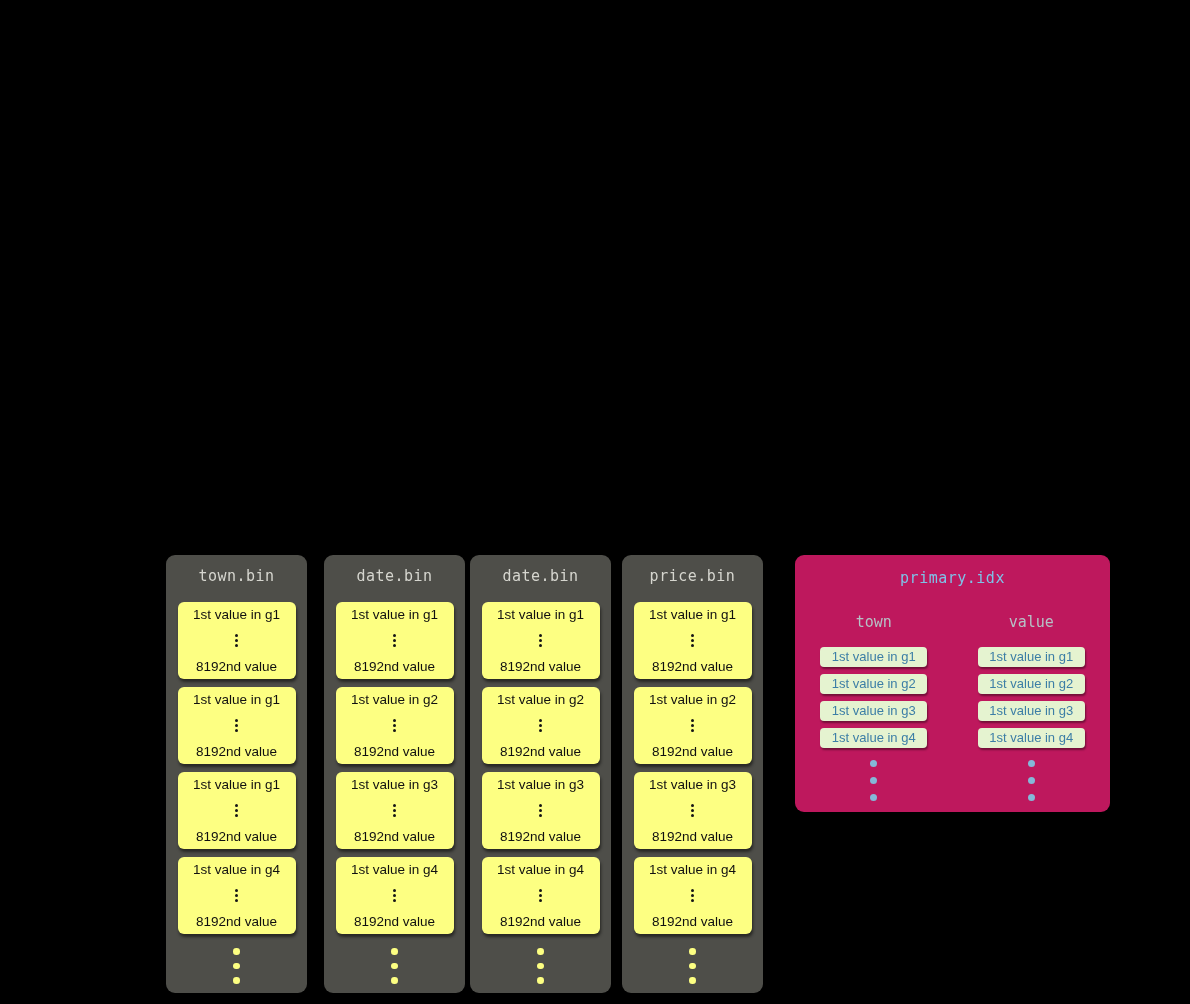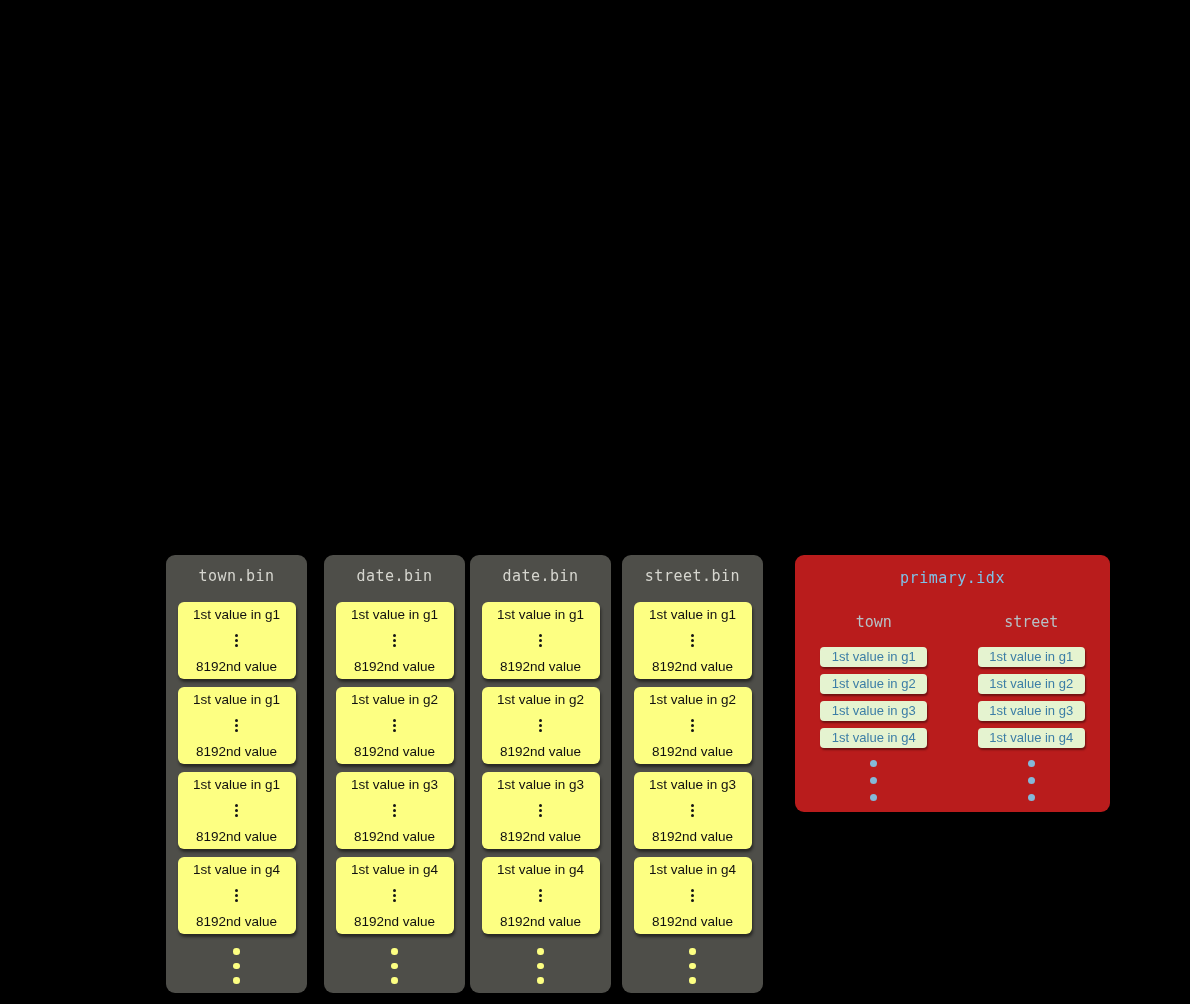--- a/index.html
+++ b/index.html
@@ -26,21 +26,21 @@
     box-shadow:1px 3px 3px rgba(15,15,12,0.6);
     display:flex; flex-direction:column; align-items:center; justify-content:space-between;
     padding:5px 2px; font-size:13.5px; color:#101010;
   }
   .vdots { display:flex; flex-direction:column; gap:2px; }
   .vdots i { display:block; width:3px; height:3px; background:#151515; border-radius:50%; }
   .col-dots { margin-top:6px; display:flex; flex-direction:column; gap:8px; }
   .col-dots i { display:block; width:6.5px; height:6.5px; background:#fdff82; border-radius:50%; }
   .idx {
     position:absolute; left:752px; top:555px; width:315px; height:257px;
-    background:#b91c1c; border-radius:9px;
+    background:#be185d; border-radius:9px;
     display:flex; flex-direction:column; align-items:center;
     box-shadow:2px 3px 6px rgba(0,0,0,0.7);
   }
   .idx-title {
     margin-top:14px; height:18px;
     font-family:"DejaVu Sans Mono","Liberation Mono",monospace;
     font-size:15px; color:#7fc2e8; letter-spacing:0.5px;
   }
   .idx-cols { display:flex; width:100%; margin-top:26px; }
   .idx-col { flex:1; display:flex; flex-direction:column; align-items:center; }
@@ -197,21 +197,21 @@
       </div>
     </div>
     <div class="col-dots">
         <i></i>
         <i></i>
         <i></i>
       </div>
   </div>
 
   <div class="bin-col" style="left:579px">
-    <div class="bin-title">street.bin</div>
+    <div class="bin-title">price.bin</div>
     <div class="granules">
       <div class="granule-box">
         <span>1st value in g1</span>
         <span class="vdots">
             <i></i>
             <i></i>
             <i></i>
           </span>
         <span>8192nd value</span>
       </div>
@@ -259,21 +259,21 @@
         <div class="idx-chip">1st value in g2</div>
         <div class="idx-chip">1st value in g3</div>
         <div class="idx-chip">1st value in g4</div>
         <div class="idx-dots">
             <i></i>
             <i></i>
             <i></i>
           </div>
       </div>
       <div class="idx-col">
-        <div class="idx-col-name">street</div>
+        <div class="idx-col-name">value</div>
         <div class="idx-chip">1st value in g1</div>
         <div class="idx-chip">1st value in g2</div>
         <div class="idx-chip">1st value in g3</div>
         <div class="idx-chip">1st value in g4</div>
         <div class="idx-dots">
             <i></i>
             <i></i>
             <i></i>
           </div>
       </div>

